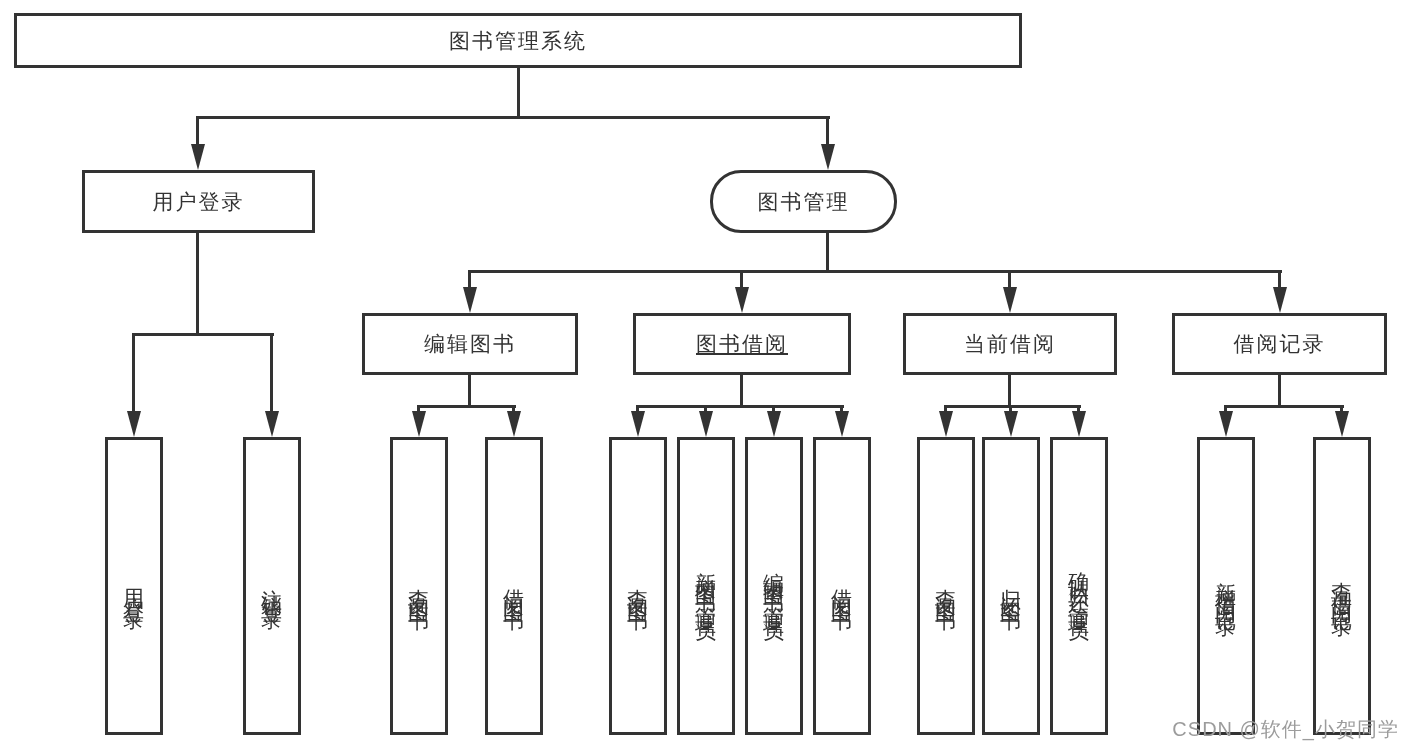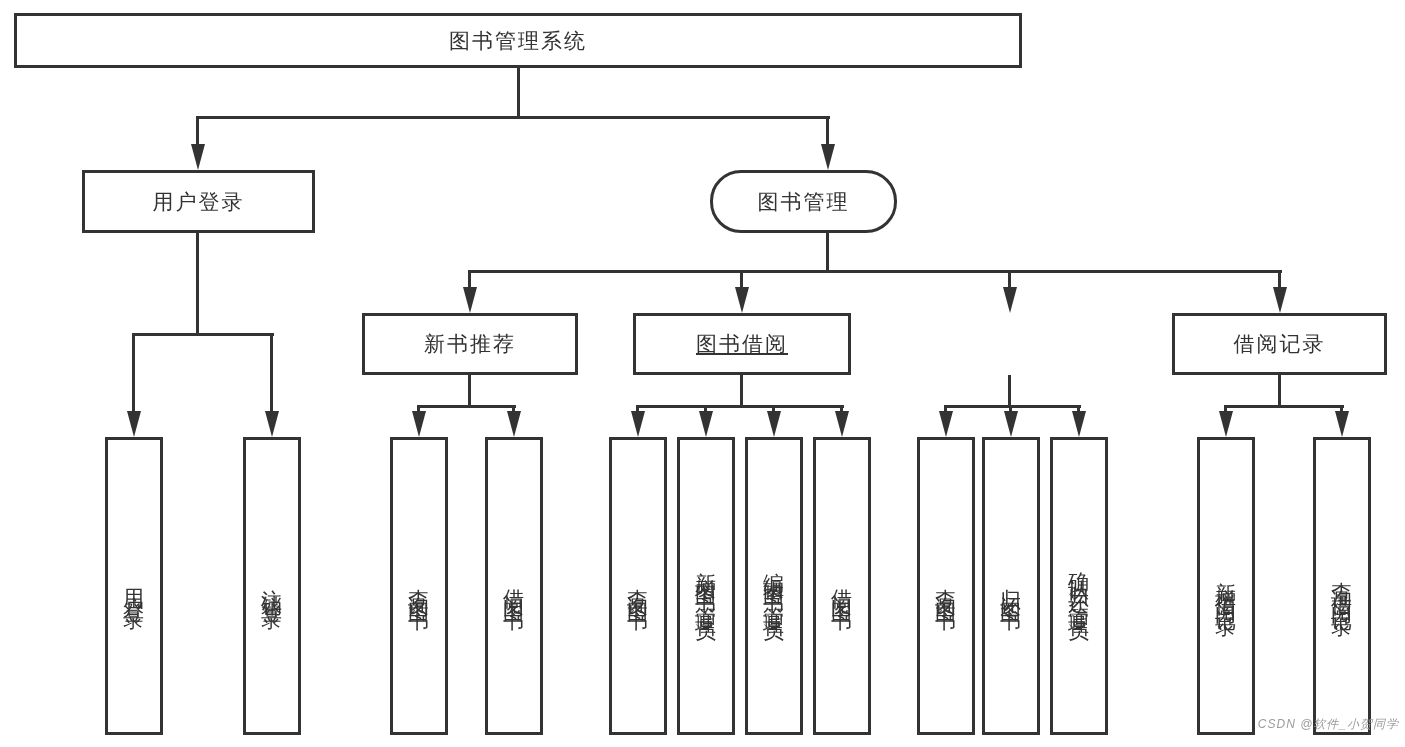--- a/index.html
+++ b/index.html
@@ -45,26 +45,25 @@
   .arrowhead{
     position:absolute;
     width:0;height:0;
     border-left:7px solid transparent;
     border-right:7px solid transparent;
     border-top:26px solid var(--line-color);
   }
   .watermark{
     position:absolute;
     right:6px;top:716px;
-    font-size:12px;
+    font-size:20px;
     color:var(--watermark-color);
     letter-spacing:1px;
     z-index:5;
     white-space:nowrap;
-    font-style:italic;
   }
 </style>
 </head>
 <body>
 
 <div class="stage">
   <div class="watermark">CSDN @软件_小贺同学</div>
 <div class="cline" style="left: 517px; top: 68px; width: 3px; height: 50px;"></div>
     <div class="cline" style="left: 196px; top: 116px; width: 634px; height: 3px;"></div>
     <div class="cline" style="left: 196px; top: 116px; width: 3px; height: 30px;"></div>
@@ -120,24 +119,27 @@
     <div class="node" style="left: 14px; top: 13px; width: 1008px; height: 55px; align-items: center;">
       <span class="label">图书管理系统</span>
     </div>
     <div class="node" style="left: 82px; top: 170px; width: 233px; height: 63px;">
       <span class="label">用户登录</span>
     </div>
     <div class="node" style="left: 710px; top: 170px; width: 187px; height: 63px; border-radius: 31px;">
       <span class="label">图书管理</span>
     </div>
     <div class="node" style="left: 362px; top: 313px; width: 216px; height: 62px;">
-      <span class="label">新书推荐</span>
+      <span class="label">编辑图书</span>
     </div>
     <div class="node" style="left: 633px; top: 313px; width: 218px; height: 62px; text-decoration: underline;">
       <span class="label">图书借阅</span>
+    </div>
+    <div class="node" style="left: 903px; top: 313px; width: 214px; height: 62px;">
+      <span class="label">当前借阅</span>
     </div>
     <div class="node" style="left: 1172px; top: 313px; width: 215px; height: 62px;">
       <span class="label">借阅记录</span>
     </div>
     <div class="node vertical" style="left: 105px; top: 437px; width: 58px; height: 298px;">
       <span class="label">用户登录</span>
     </div>
     <div class="node vertical" style="left: 243px; top: 437px; width: 58px; height: 298px;">
       <span class="label">注销登录</span>
     </div>

